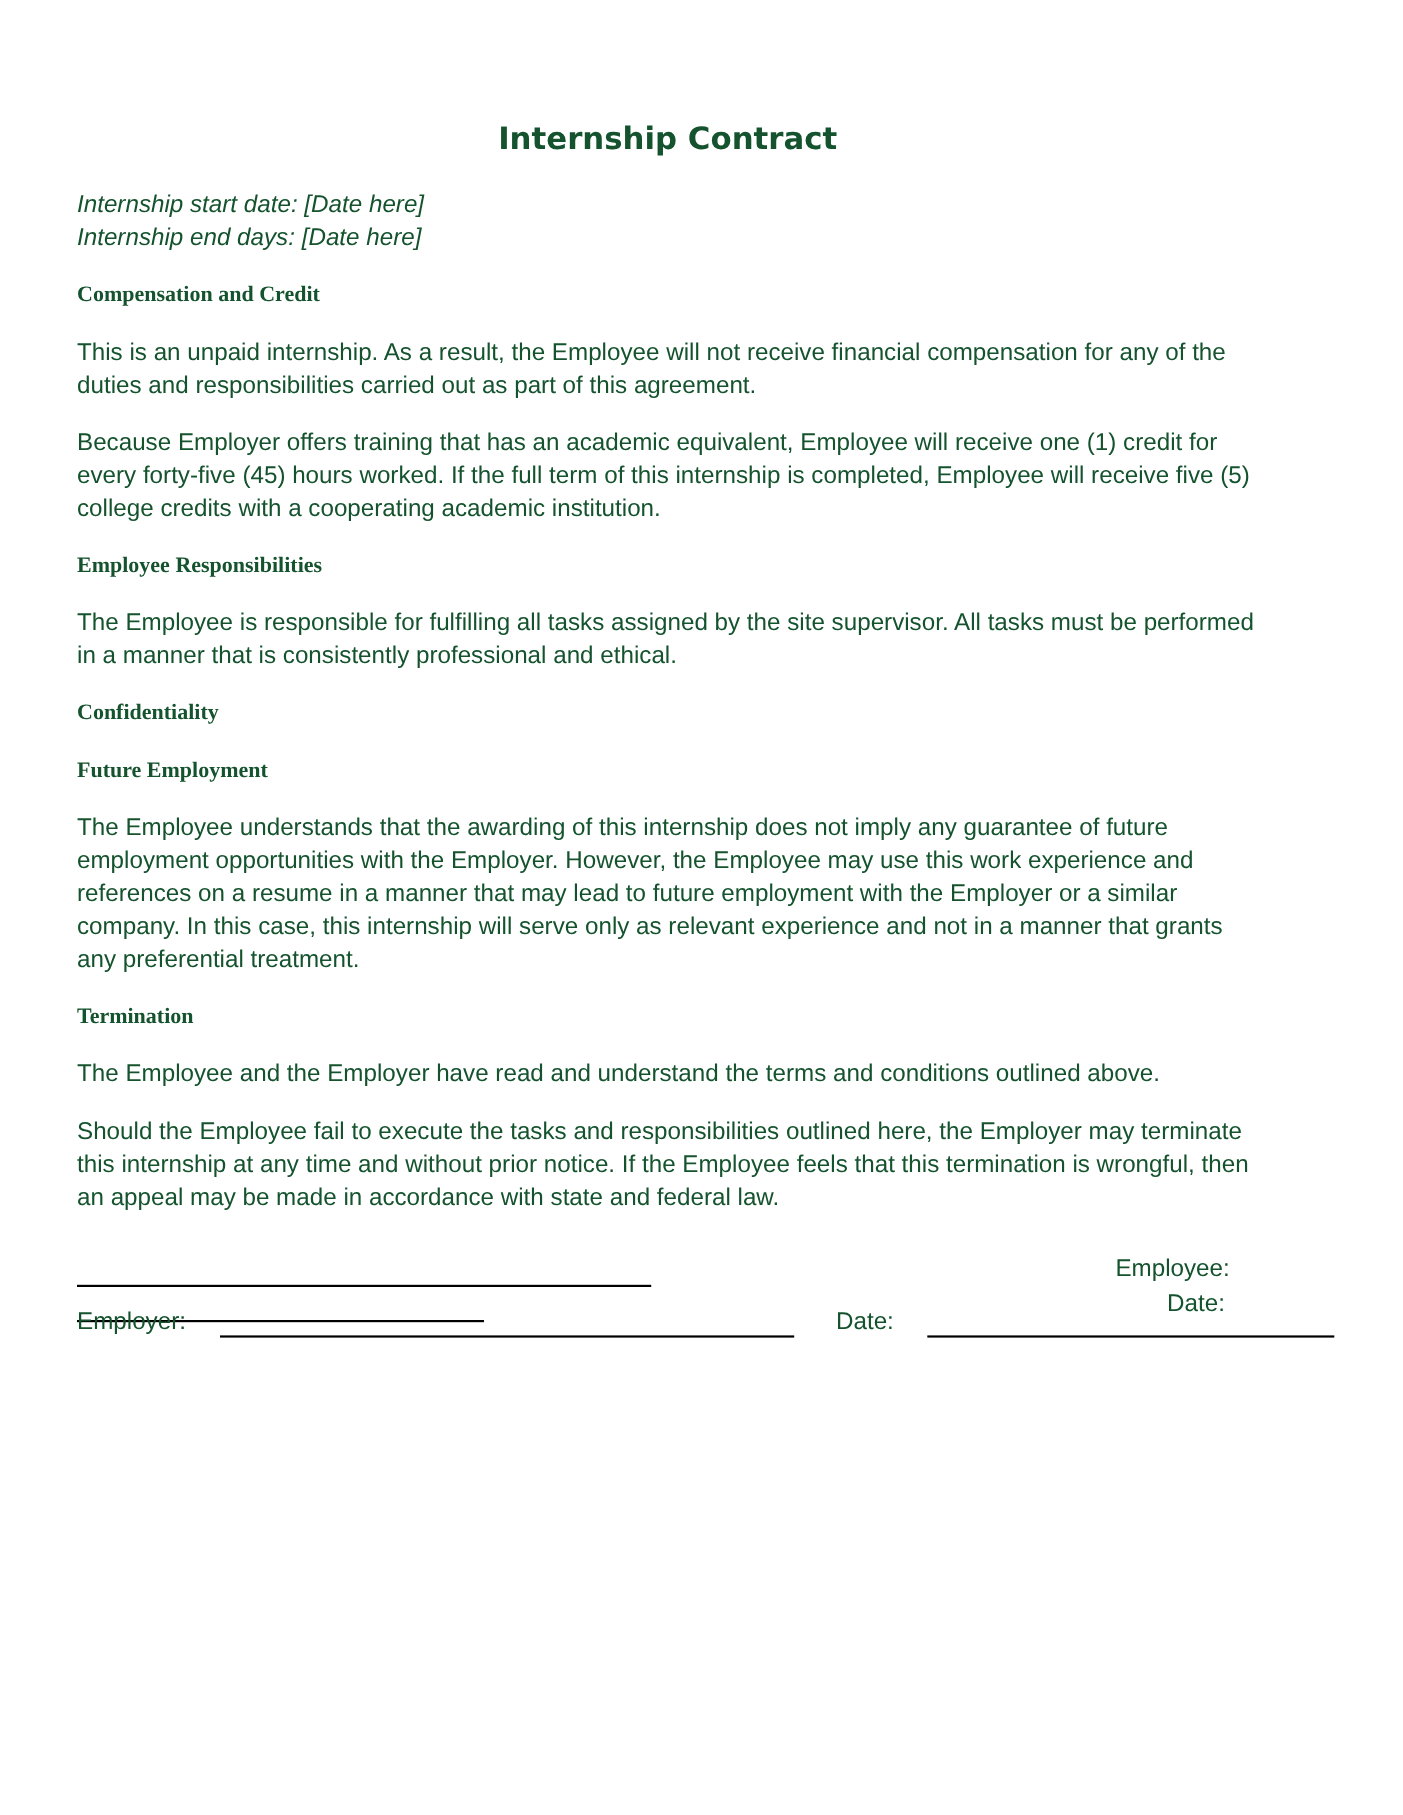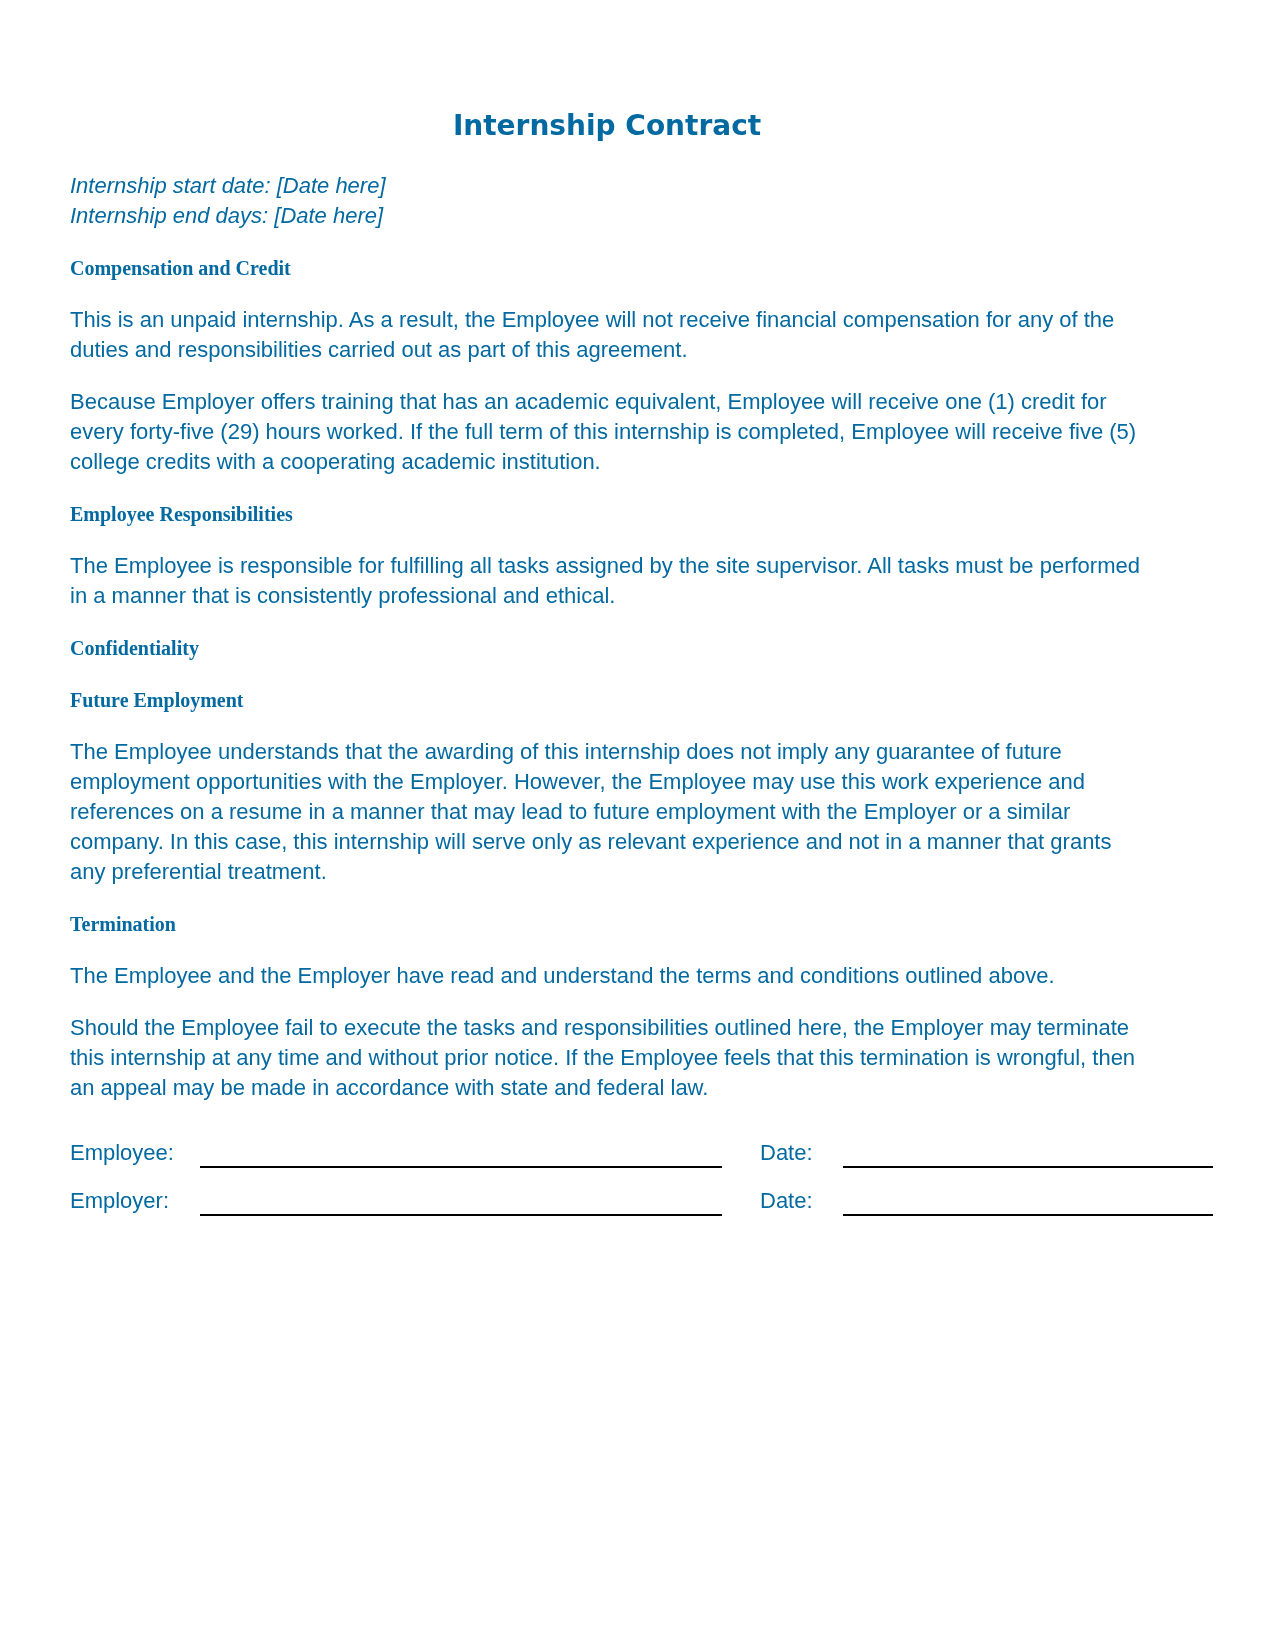--- a/index.html
+++ b/index.html
@@ -8,21 +8,21 @@
     background: #ffffff;
   }
   .page {
     position: relative;
     width: 1275px;
     height: 1650px;
     margin: 0 auto;
     box-sizing: border-box;
     padding: 109px 131px 0 70px;
     background: #ffffff;
-    color: #0369a1;
+    color: #14532d;
     font-family: "Liberation Sans", sans-serif;
     font-size: 22px;
     line-height: 30px;
   }
   .doc-title {
     margin: 0;
     font-family: "DejaVu Sans", sans-serif;
     font-size: 28px;
     line-height: 34px;
     font-weight: bold;
@@ -40,21 +40,21 @@
     font-family: Liberation Serif, serif;
     font-size: 20px;
     line-height: 30px;
     font-weight: bold;
   }
   .sig-row {
     display: flex;
     align-items: flex-end;
     height: 30px;
   }
-  .sig-row-first { margin-top: 35px; }
+  .sig-row-first { margin-top: 35px; flex-direction: column; }
   .sig-row-second { margin-top: 18px; }
   .sig-role { width: 130px; flex: 0 0 auto; }
   .sig-date-label { width: 83px; flex: 0 0 auto; }
   .sig-spacer { width: 38px; flex: 0 0 auto; }
   .sig-line {
     flex: 0 0 auto;
     align-self: stretch;
     border-bottom: 2px solid #000000;
   }
   .sig-line-long { width: 522px; }
@@ -74,21 +74,21 @@
     </div>
     <div class="meta-line">
       <span>Internship end days:</span>
       <span>[Date here]</span>
     </div>
   </div>
 
 
   <h2 class="sec-heading">Compensation and Credit</h2>
   <p class="body-par">This is an unpaid internship. As a result, the Employee will not receive financial compensation for any of the duties and responsibilities carried out as part of this agreement.</p>
-  <p class="body-par">Because Employer offers training that has an academic equivalent, Employee will receive one (1) credit for every forty-five (29) hours worked. If the full term of this internship is completed, Employee will receive five (5) college credits with a cooperating academic institution.</p>
+  <p class="body-par">Because Employer offers training that has an academic equivalent, Employee will receive one (1) credit for every forty-five (45) hours worked. If the full term of this internship is completed, Employee will receive five (5) college credits with a cooperating academic institution.</p>
 
   <h2 class="sec-heading">Employee Responsibilities</h2>
   <p class="body-par">The Employee is responsible for fulfilling all tasks assigned by the site supervisor. All tasks must be performed in a manner that is consistently professional and ethical.</p>
 
   <h2 class="sec-heading">Confidentiality</h2>
 
   <h2 class="sec-heading">Future Employment</h2>
   <p class="body-par">The Employee understands that the awarding of this internship does not imply any guarantee of future employment opportunities with the Employer. However, the Employee may use this work experience and references on a resume in a manner that may lead to future employment with the Employer or a similar company. In this case, this internship will serve only as relevant experience and not in a manner that grants any preferential treatment.</p>
 
   <h2 class="sec-heading">Termination</h2>

